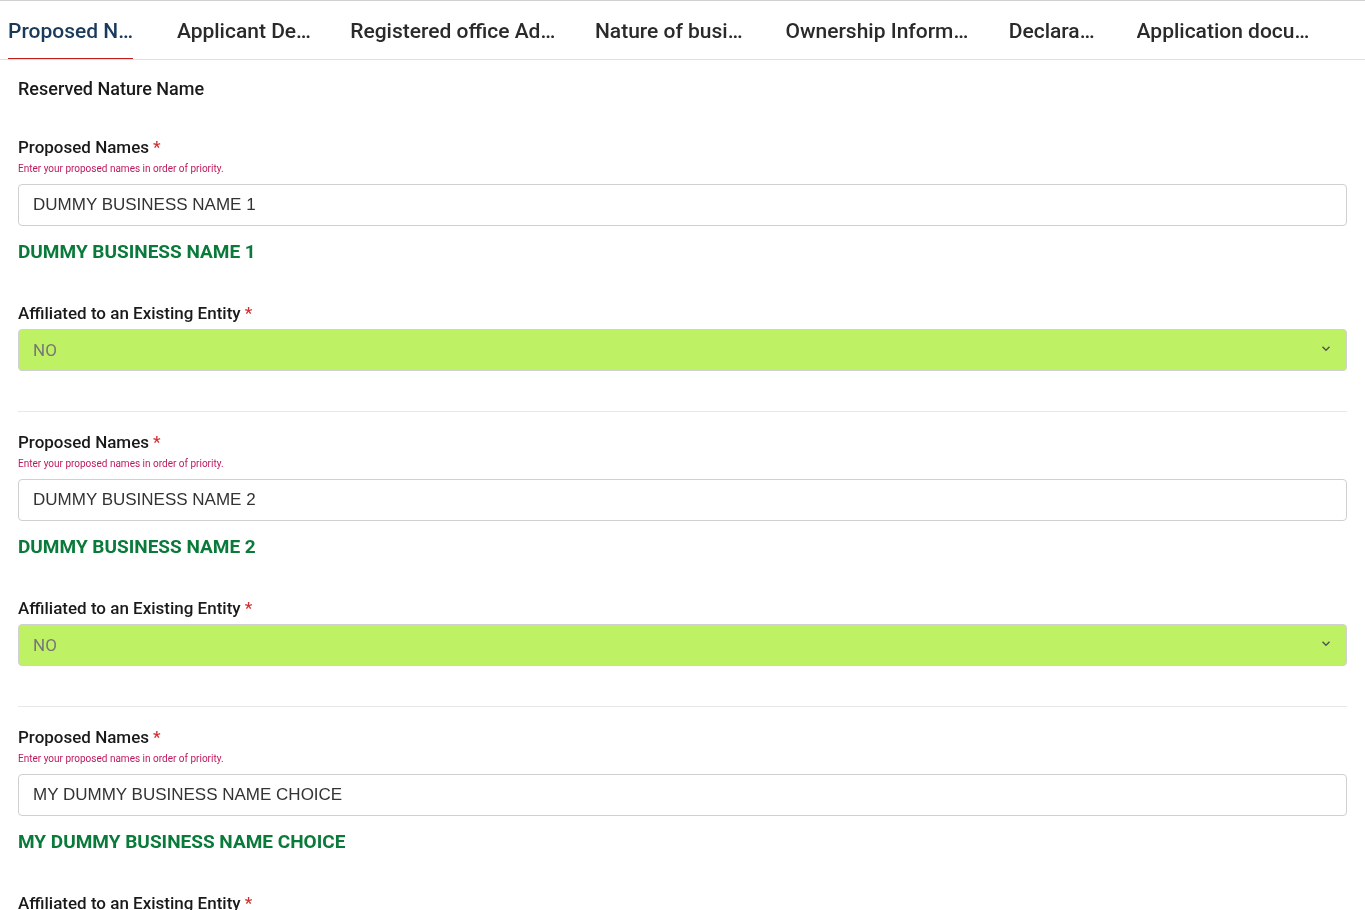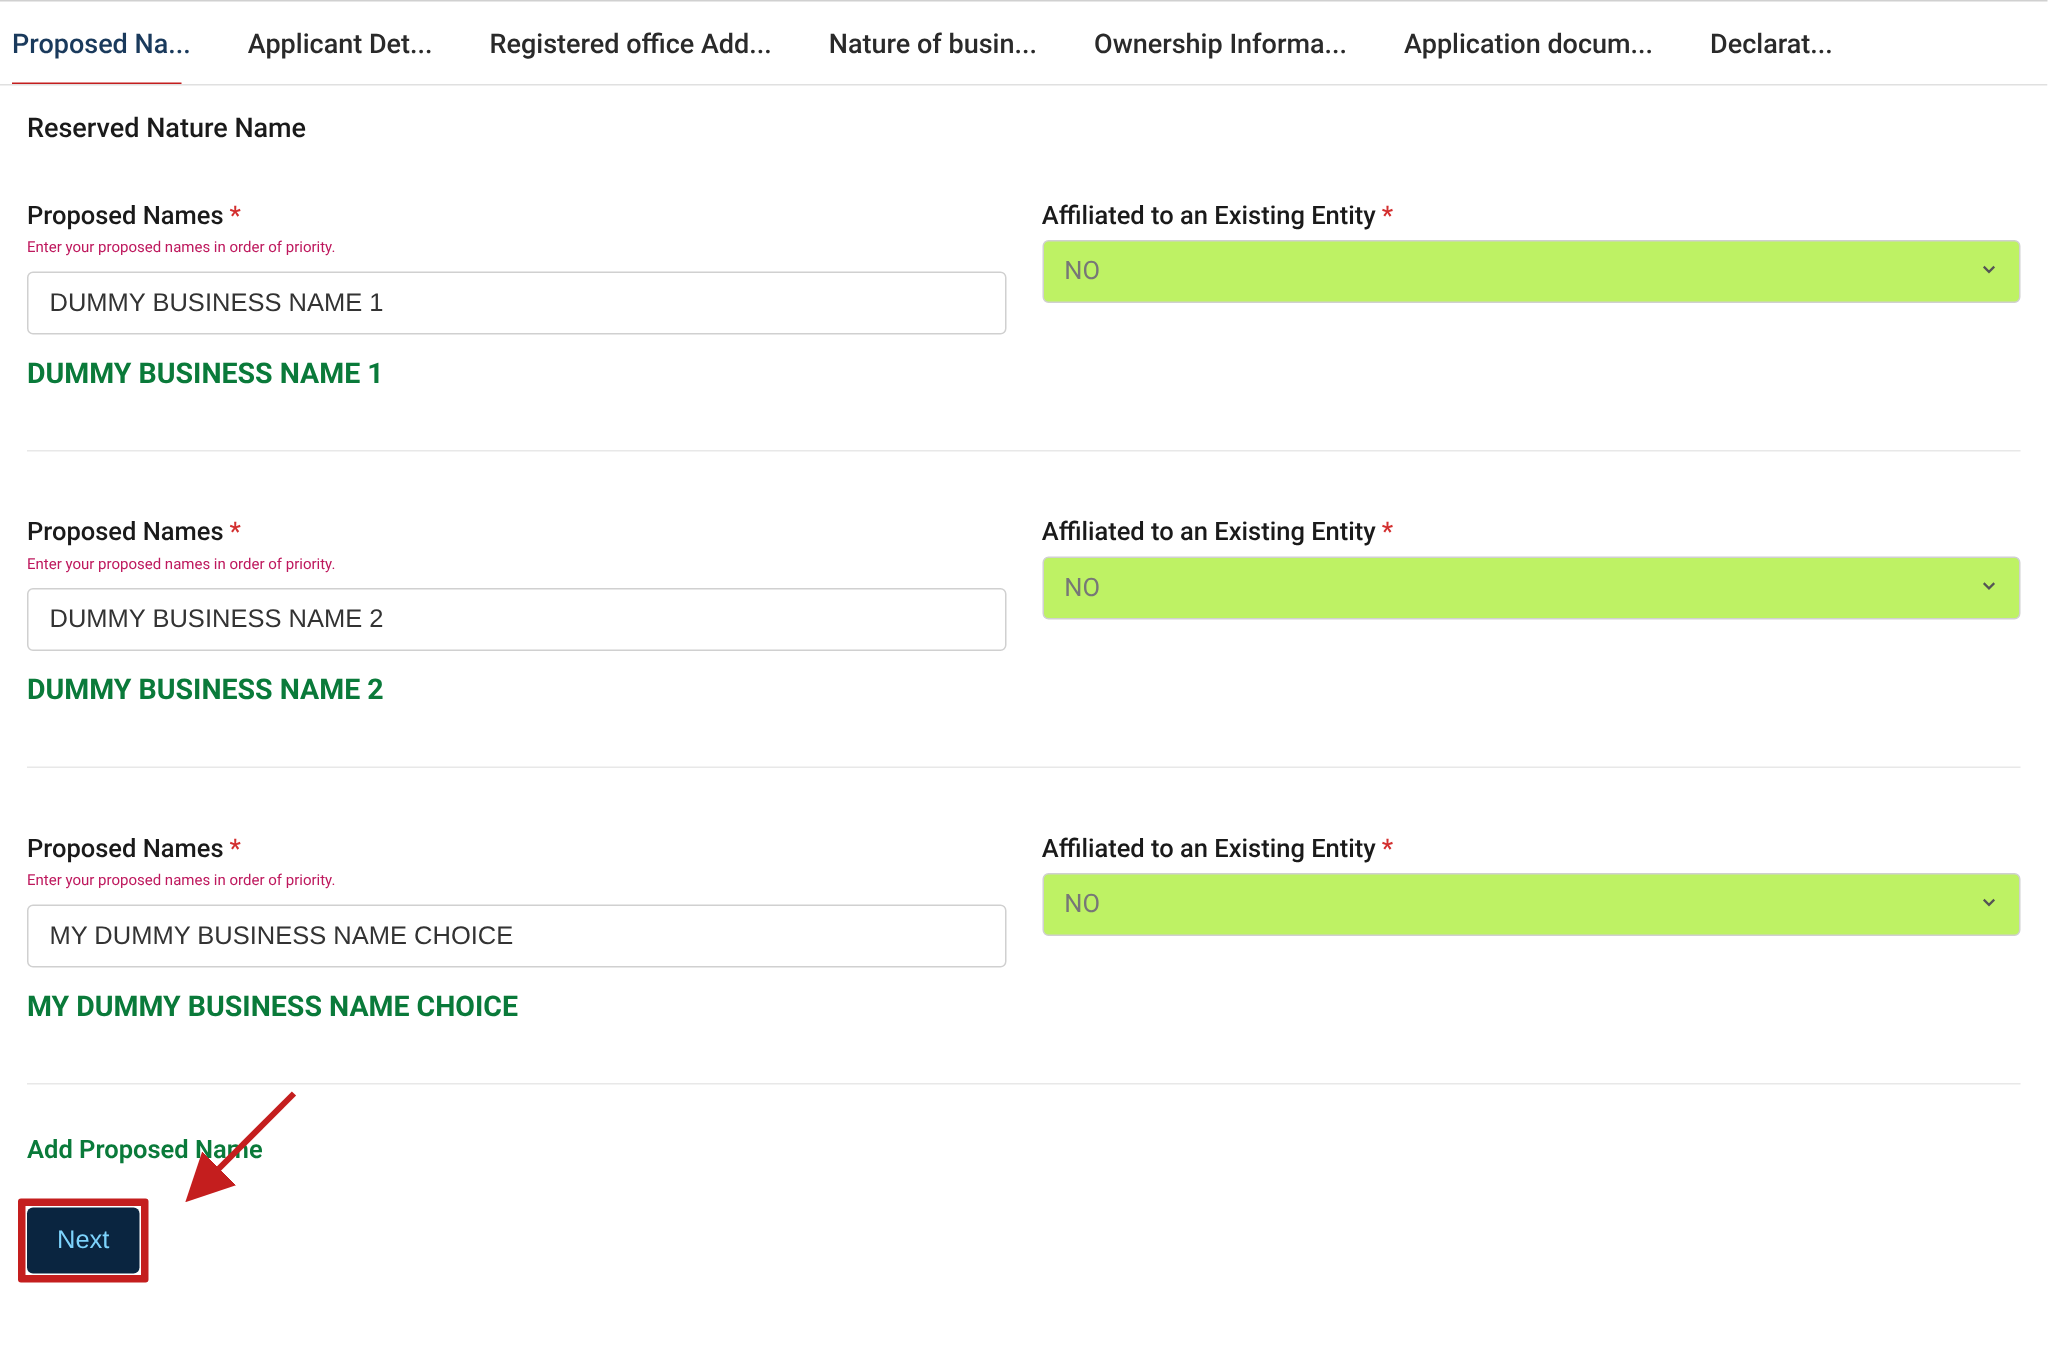--- a/index.html
+++ b/index.html
@@ -14,21 +14,21 @@
       border-top: 1px solid #d0d0d0;
     }
     .tabs {
       display: flex;
       border-bottom: 1px solid #e0e0e0;
       padding: 0 8px;
     }
     .tab {
       padding: 18px 16px 16px 0;
       margin-right: 22px;
-      font-size: 18px;
+      font-size: 21px;
       font-weight: 500;
       color: #2a2a2a;
       cursor: pointer;
       white-space: nowrap;
       overflow: hidden;
       text-overflow: ellipsis;
       position: relative;
     }
     .tab.active {
       color: #1a3a5c;
@@ -46,24 +46,25 @@
       padding: 18px;
     }
     .section-title {
       font-size: 18px;
       font-weight: 500;
       color: #1a1a1a;
       margin-bottom: 38px;
     }
     .form-row {
       display: flex;
-      gap: 24px;
+      gap: 40px;
       padding-bottom: 40px;
-      margin-bottom: 44px;
+      margin-bottom: 20px;
       border-bottom: 1px solid #e8e8e8;
+      flex-direction: column;
     }
     .form-row:last-of-type {
       border-bottom: 1px solid #e8e8e8;
     }
     .form-col {
       flex: 1;
       min-width: 0;
     }
     .field-label {
       font-size: 17px;
@@ -164,22 +165,22 @@
   </style>
 </head>
 <body>
 
 <div class="tabs">
   <div class="tab active">Proposed Na...</div>
   <div class="tab">Applicant Det...</div>
   <div class="tab">Registered office Add...</div>
   <div class="tab">Nature of busin...</div>
   <div class="tab">Ownership Informa...</div>
+  <div class="tab">Declarat...</div>
   <div class="tab">Application docum...</div>
-  <div class="tab">Declarat...</div>
 </div>
 
 <div class="content">
   <div class="section-title">Reserved Nature Name</div>
 
   
   <div class="form-row">
     <div class="form-col">
       <label class="field-label">
         <span>Proposed Names</span><span class="required">*</span>

